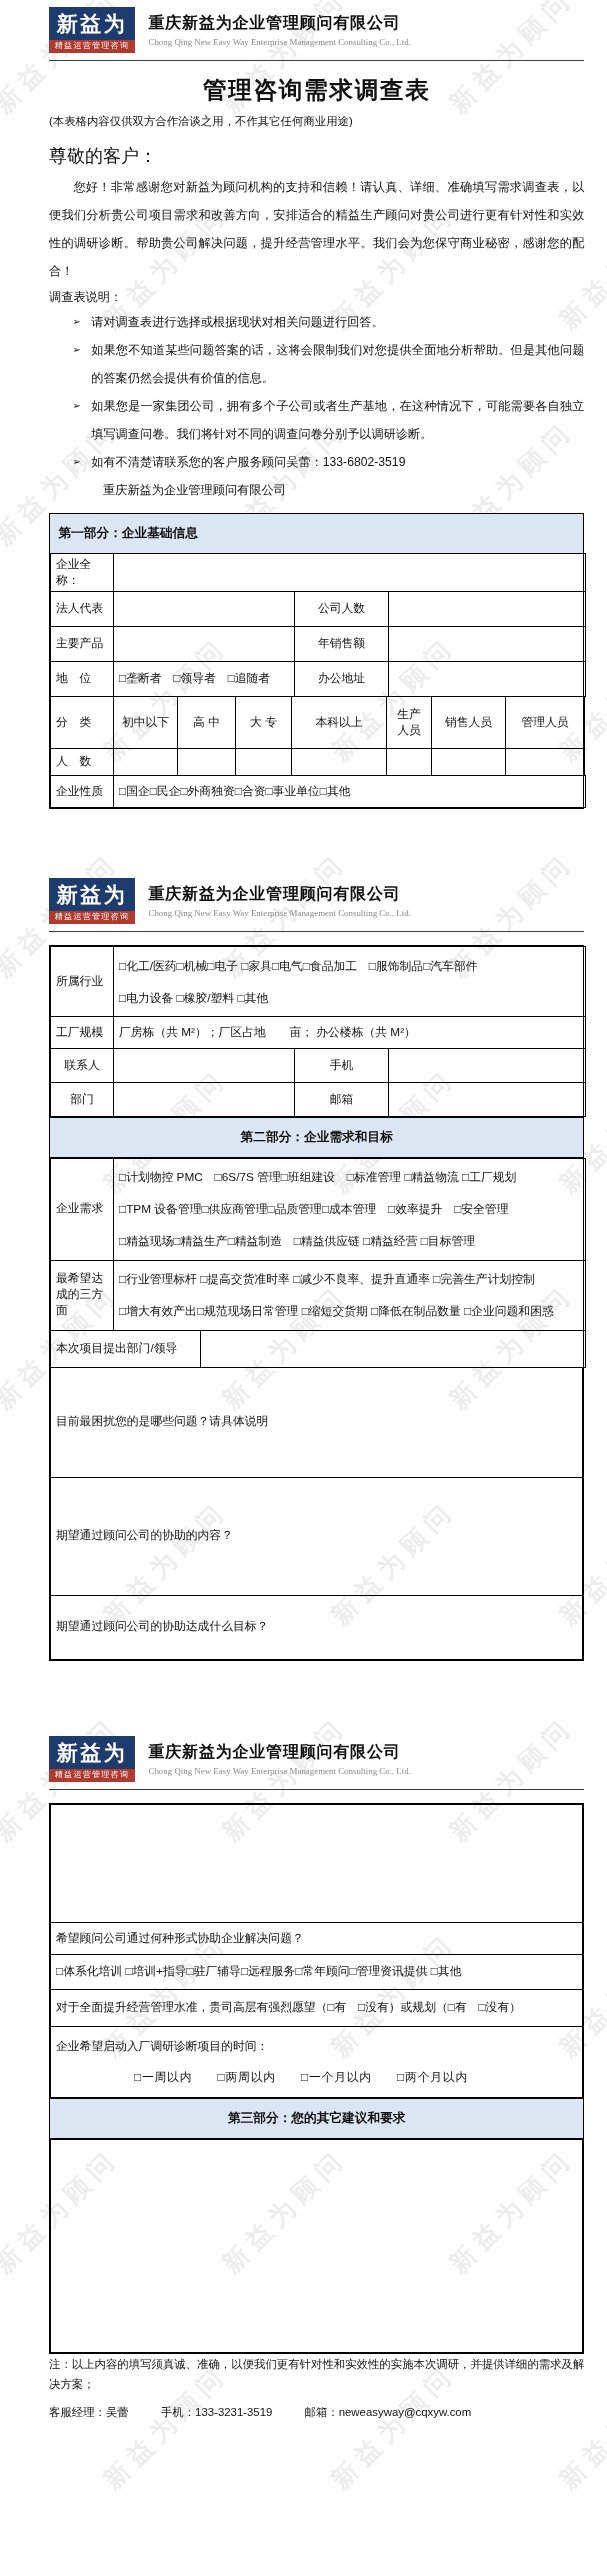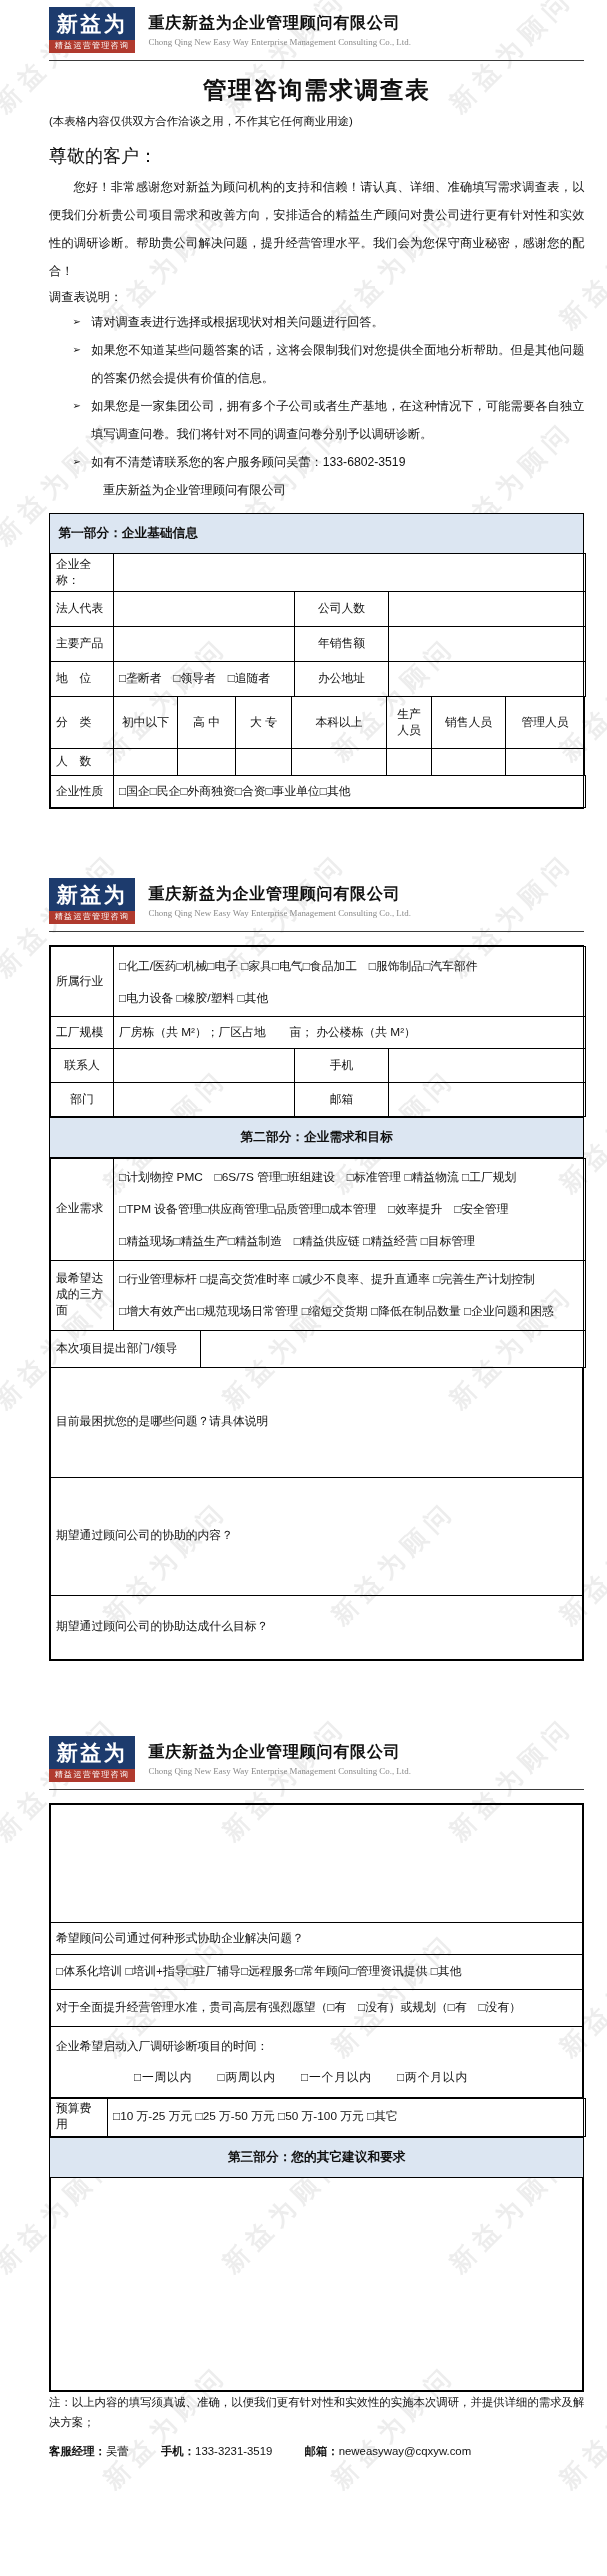--- a/index.html
+++ b/index.html
@@ -47,21 +47,21 @@
   td.lab { padding-left:7.6px; }
   td.labc { text-align:center; }
   td.top { vertical-align:top; padding-top:6.8px; }
   td.ctr { text-align:center; }
   .sp-lines { line-height:32px; }
   .opt-indent { margin-left:78px; letter-spacing:0.8px; }
 
   
   .foot-note { font-size:11.4px; line-height:20px; text-align:justify; }
   .foot-contact { font-size:11.4px; margin-top:11.8px; }
-  .foot-contact b { font-weight:bold; }
+  .foot-contact b { font-weight:normal; }
   .fc-gap { display:inline-block; width:29px; }
 </style>
 </head>
 <body>
 
 <div class="canvas">
   <div class="wm-layer" id="wm">
       <span class="wm-tile" style="left: -25px; top: 34px;">新益为顾问</span>
       <span class="wm-tile" style="left: 203px; top: 34px;">新益为顾问</span>
       <span class="wm-tile" style="left: 430px; top: 34px;">新益为顾问</span>
@@ -345,32 +345,20 @@
         </tr>
         <tr style="height:71px">
           <td class="top">
             <div>企业希望启动入厂调研诊断项目的时间：</div>
             <div class="opt-indent" style="margin-top:15px">□一周以内　　□两周以内　　□一个月以内　　□两个月以内</div>
           </td>
         </tr>
       </tbody>
         </table>
 
-      <table class="t">
-        <colgroup>
-            <col style="width:57px">
-            <col style="width:478px">
-          </colgroup>
-        <tbody>
-            <tr style="height:34px">
-          <td class="lab">预算费用</td>
-          <td>□10 万-25 万元 □25 万-50 万元 □50 万-100 万元 □其它</td>
-        </tr>
-      </tbody>
-        </table>
 
       <div class="sec-h center" style="border-top:0.8px solid #000">第三部分：您的其它建议和要求</div>
 
       <table class="t">
         <tbody>
             <tr style="height:213px">
           <td class="top"></td>
         </tr>
       </tbody>
         </table>

